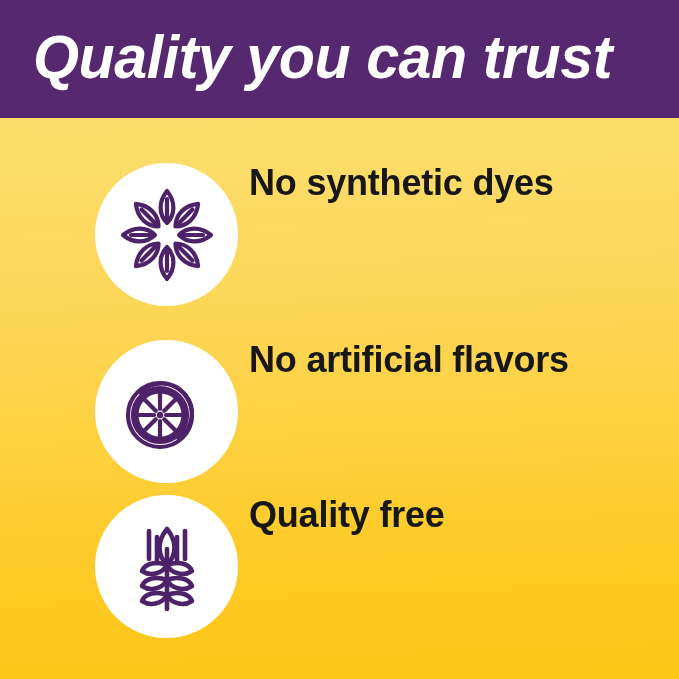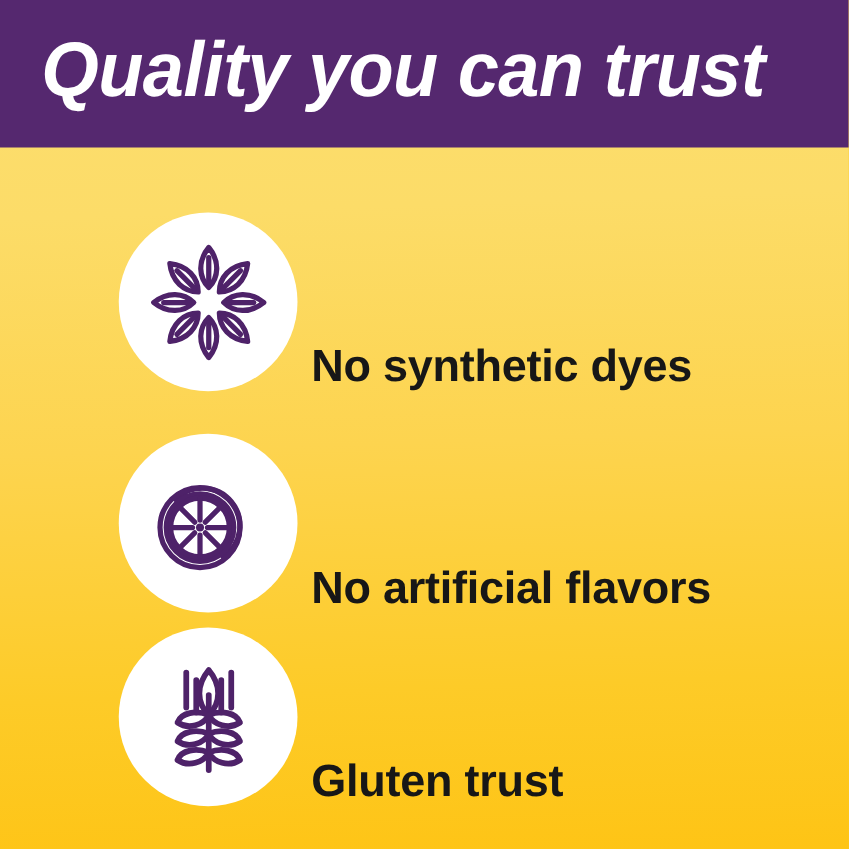--- a/index.html
+++ b/index.html
@@ -58,21 +58,21 @@
     top: 118px;
     width: 679px;
     height: 561px;
   }
   .feature-row {
     position: absolute;
     left: 0;
     width: 560px;
     height: 150px;
     display: flex;
-    align-items: flex-end;
+    align-items: flex-start;
   }
   .feature-row.row-0 { top: 45px; }
   .feature-row.row-1 { top: 222px; }
   .feature-row.row-2 { top: 377px; }
 
   .icon-badge {
     position: relative;
     margin-left: 95px;
     width: 143px;
     height: 143px;
@@ -209,17 +209,17 @@
 
               <path d="M52,65 C42,61 30,63 27,71 C36,77 48,73 52,65 Z"></path>
               <path d="M52,65 C62,61 74,63 77,71 C68,77 56,73 52,65 Z"></path>
 
               <path d="M52,80 C42,76 30,78 27,86 C36,92 48,88 52,80 Z"></path>
               <path d="M52,80 C62,76 74,78 77,86 C68,92 56,88 52,80 Z"></path>
             </g>
           </svg>
         </span>
       </div>
-      <div class="feature-label">Gluten trust</div>
+      <div class="feature-label">Quality free</div>
     </div>
 
   </div>
 </div>
 
 </body></html>

